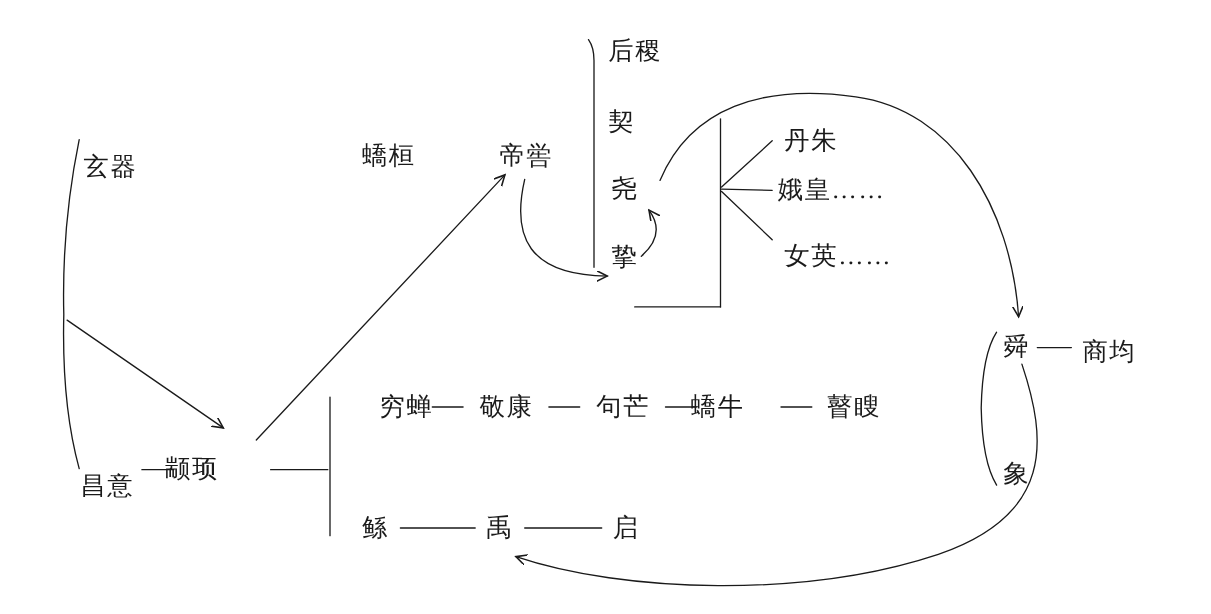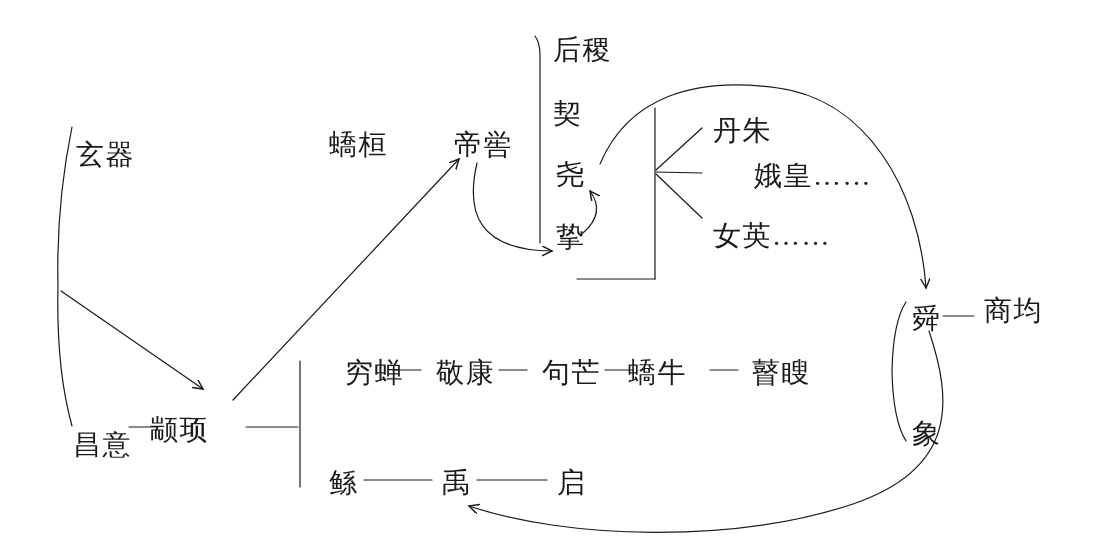--- a/index.html
+++ b/index.html
@@ -11,21 +11,21 @@
     position: relative;
     width: 1101px;
     height: 558px;
     background: #ffffff;
     font-family: "Liberation Serif", "DejaVu Serif", serif;
     color: #1a1a1a;
     overflow: hidden;
   }
   .node {
     position: absolute;
-    font-size: 28px;
+    font-size: 23px;
     line-height: 1.05;
     letter-spacing: 1.5px;
     white-space: nowrap;
     user-select: none;
   }
   #connector-layer {
     position: absolute;
     left: 0;
     top: 0;
   }
@@ -86,24 +86,24 @@
   </svg>
 
   <div class="node" style="left:76px;top:140px">玄器</div>
   <div class="node" style="left:329px;top:130px">蟜桓</div>
   <div class="node" style="left:454px;top:130px">帝喾</div>
   <div class="node" style="left:553px;top:35px">后稷</div>
   <div class="node" style="left:553px;top:99px">契</div>
   <div class="node" style="left:556px;top:160px">尧</div>
   <div class="node" style="left:556px;top:222px">挚</div>
   <div class="node" style="left:713px;top:116px">丹朱</div>
-  <div class="node" style="left:754px;top:161px">娥皇……</div>
+  <div class="node" style="left:707px;top:161px">娥皇……</div>
   <div class="node" style="left:713px;top:221px">女英……</div>
   <div class="node" style="left:912px;top:304px">舜</div>
-  <div class="node" style="left:984px;top:296px">商均</div>
+  <div class="node" style="left:984px;top:308px">商均</div>
   <div class="node" style="left:912px;top:419px">象</div>
   <div class="node" style="left:345px;top:358px">穷蝉</div>
   <div class="node" style="left:436px;top:358px">敬康</div>
   <div class="node" style="left:542px;top:358px">句芒</div>
   <div class="node" style="left:628px;top:358px">蟜牛</div>
   <div class="node" style="left:752px;top:358px">瞽瞍</div>
   <div class="node" style="left:73px;top:430px">昌意</div>
   <div class="node" style="left:150px;top:415px">颛顼</div>
   <div class="node" style="left:329px;top:468px">鲧</div>
   <div class="node" style="left:442px;top:468px">禹</div>

